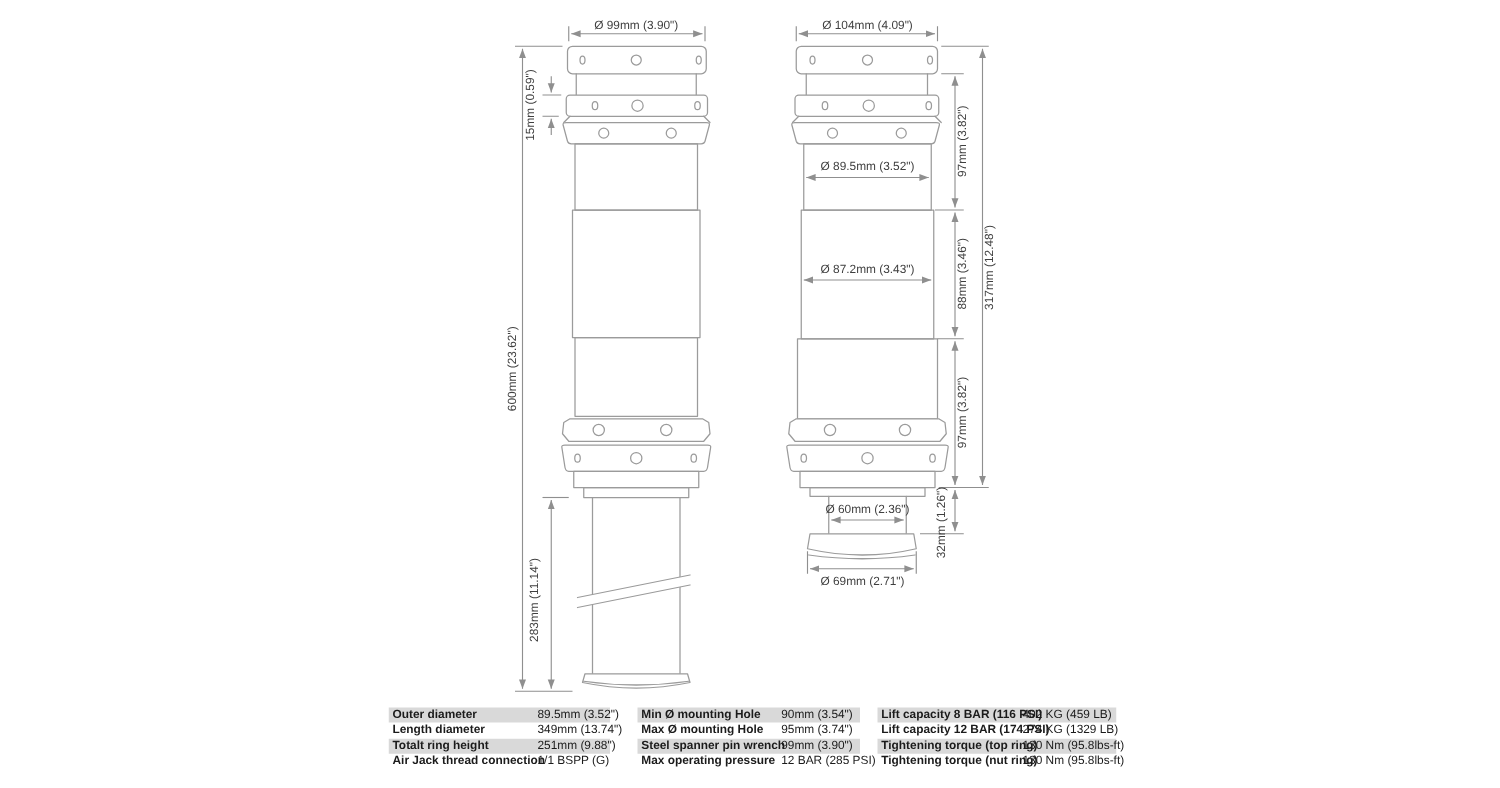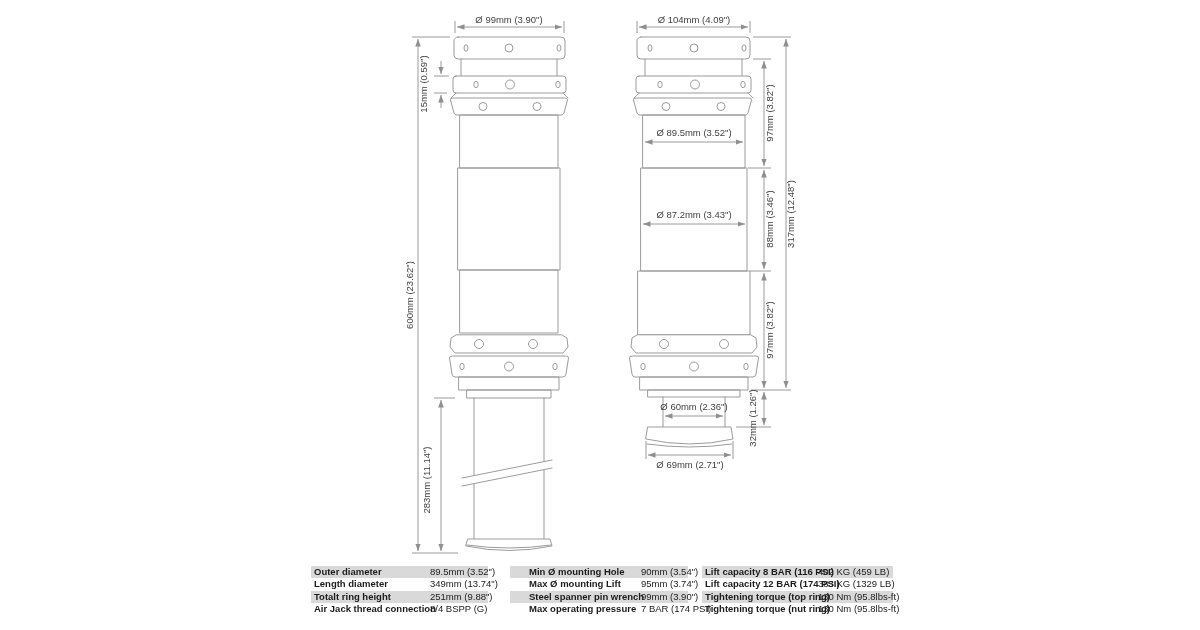--- a/index.html
+++ b/index.html
@@ -15,21 +15,21 @@
   
   .spec-group{position:absolute;top:566px;}
   .spec-row{display:flex;height:12.4px;line-height:12.6px;font-size:9.5px;color:#1b1b1b;white-space:nowrap;padding-left:3px;}
   .spec-row.striped{background:#d9d9d9;}
   .spec-row .lbl{font-weight:700;flex:0 0 auto;}
   .spec-row .val{font-weight:400;flex:0 0 auto;}
   #group-0{left:311px;width:177px;}
   #group-1{left:510px;width:178px;}
   #group-2{left:702px;width:191px;}
   #group-0 .lbl{width:116px;}
-  #group-1 .lbl{width:112px;margin-left:16px;}
+  #group-1 .lbl{width:112px;}
   #group-2 .lbl{width:113px;}
 </style>
 </head>
 <body>
 
 <div id="stage">
 
 <svg width="1200" height="630" viewBox="0 0 1200 630">
   <defs>
     <marker id="arr" viewBox="0 0 8 8" refX="7.5" refY="4" markerWidth="8" markerHeight="8" orient="auto-start-reverse" markerUnits="userSpaceOnUse">
@@ -186,49 +186,49 @@
       <div class="spec-row">
         <span class="lbl">Length diameter</span>
         <span class="val">349mm (13.74")</span>
       </div>
       <div class="spec-row striped">
         <span class="lbl">Totalt ring height</span>
         <span class="val">251mm (9.88")</span>
       </div>
       <div class="spec-row">
         <span class="lbl">Air Jack thread connection</span>
-        <span class="val">8/4 BSPP (G)</span>
+        <span class="val">1/1 BSPP (G)</span>
       </div>
     </div>
   <div class="spec-group" id="group-1">
       <div class="spec-row striped">
         <span class="lbl">Min Ø mounting Hole</span>
         <span class="val">90mm (3.54")</span>
       </div>
       <div class="spec-row">
-        <span class="lbl">Max Ø mounting Lift</span>
+        <span class="lbl">Max Ø mounting Hole</span>
         <span class="val">95mm (3.74")</span>
       </div>
       <div class="spec-row striped">
         <span class="lbl">Steel spanner pin wrench</span>
         <span class="val">99mm (3.90")</span>
       </div>
       <div class="spec-row">
         <span class="lbl">Max operating pressure</span>
-        <span class="val">7 BAR (174 PSI)</span>
+        <span class="val">12 BAR (285 PSI)</span>
       </div>
     </div>
   <div class="spec-group" id="group-2">
       <div class="spec-row striped">
         <span class="lbl">Lift capacity 8 BAR (116 PSI)</span>
         <span class="val">402 KG (459 LB)</span>
       </div>
       <div class="spec-row">
         <span class="lbl">Lift capacity 12 BAR (174 PSI)</span>
-        <span class="val">383 KG (1329 LB)</span>
+        <span class="val">274 KG (1329 LB)</span>
       </div>
       <div class="spec-row striped">
         <span class="lbl">Tightening torque (top ring)</span>
         <span class="val">130 Nm (95.8lbs-ft)</span>
       </div>
       <div class="spec-row">
         <span class="lbl">Tightening torque (nut ring)</span>
         <span class="val">130 Nm (95.8lbs-ft)</span>
       </div>
     </div>

